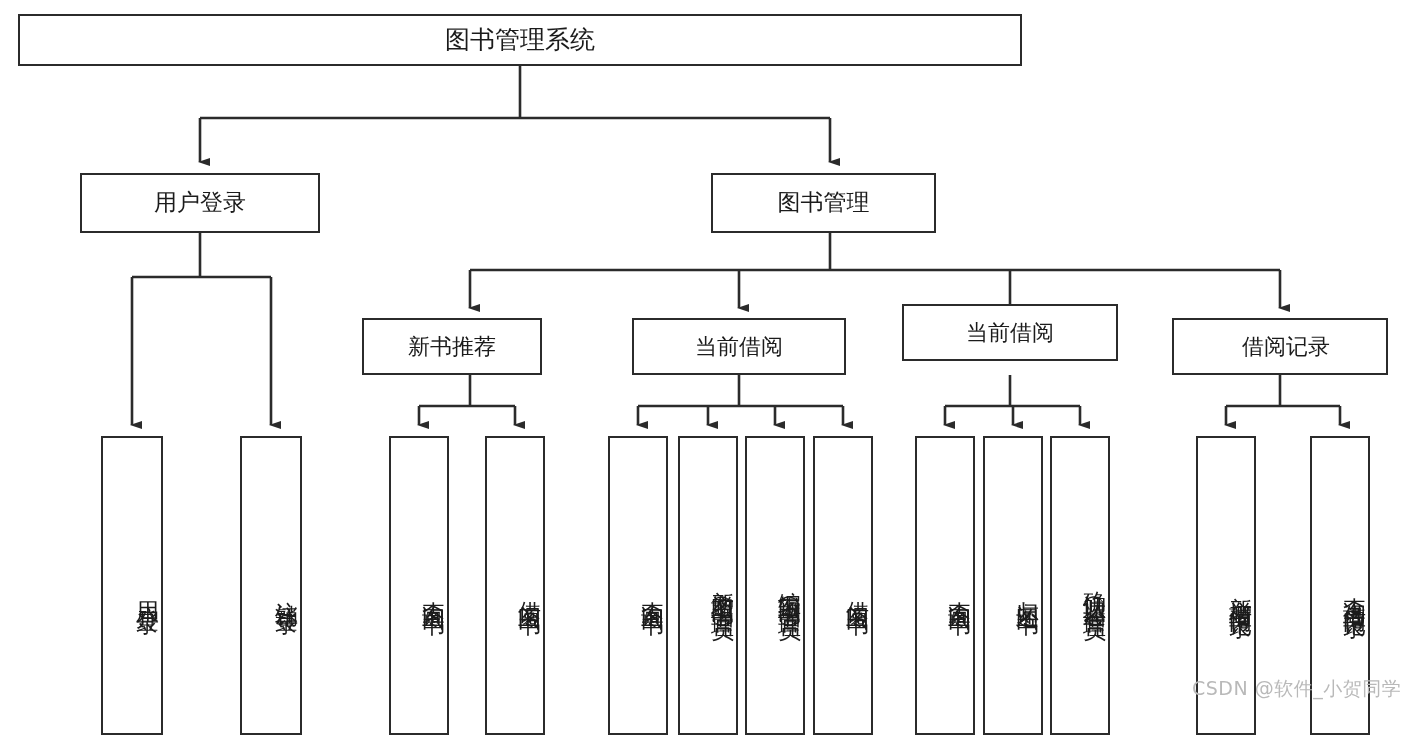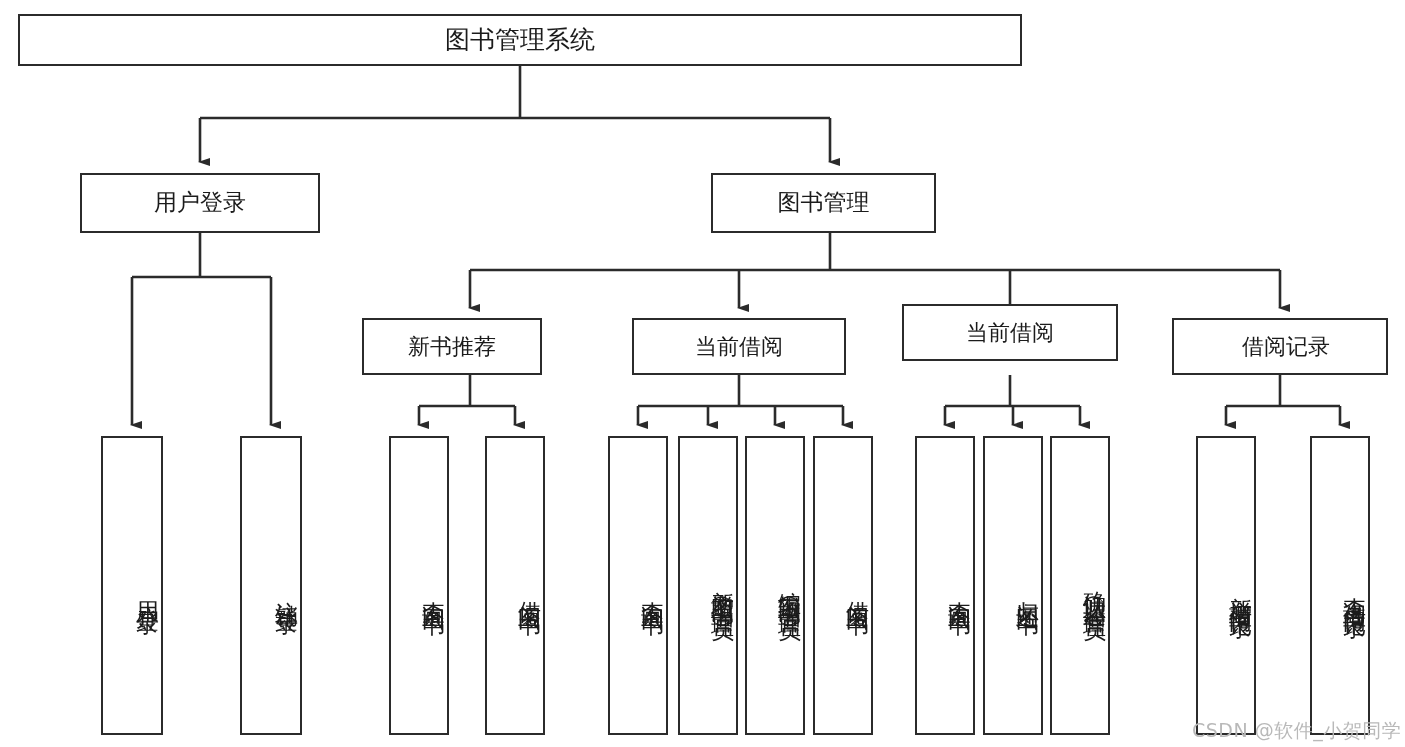--- a/index.html
+++ b/index.html
@@ -179,15 +179,15 @@
   <div class="node leaf" style="left: 1050px; top: 436px; width: 60px; height: 299px;">
     <span class="label">确认归还（管理员）</span>
   </div>
   <div class="node leaf" style="left: 1196px; top: 436px; width: 60px; height: 299px;">
     <span class="label">新增借阅记录</span>
   </div>
   <div class="node leaf" style="left: 1310px; top: 436px; width: 60px; height: 299px;">
     <span class="label">查询借阅记录</span>
   </div>
 
-  <div class="watermark" style="left: 1192px; top: 718px; color: rgb(185, 185, 185);">CSDN @软件_小贺同学</div>
+  <div class="watermark" style="left: 1192px; top: 676px; color: rgb(185, 185, 185);">CSDN @软件_小贺同学</div>
 
 </div>
 
 </body></html>

